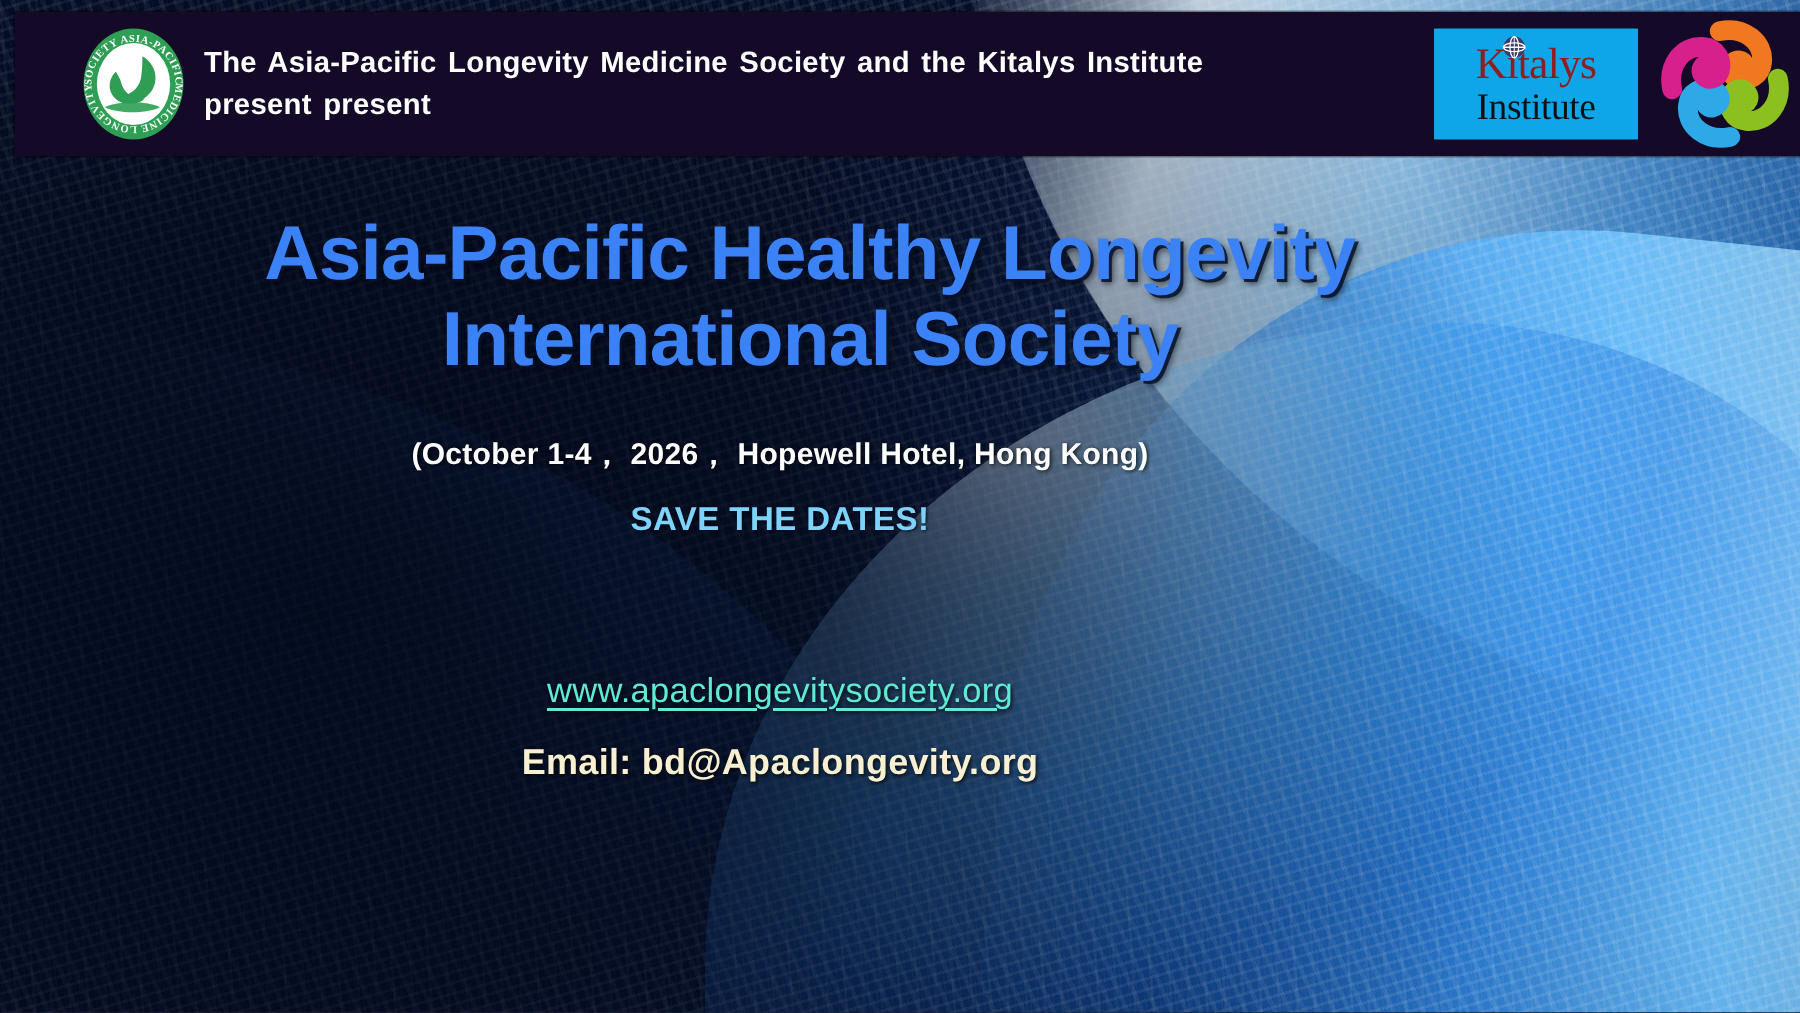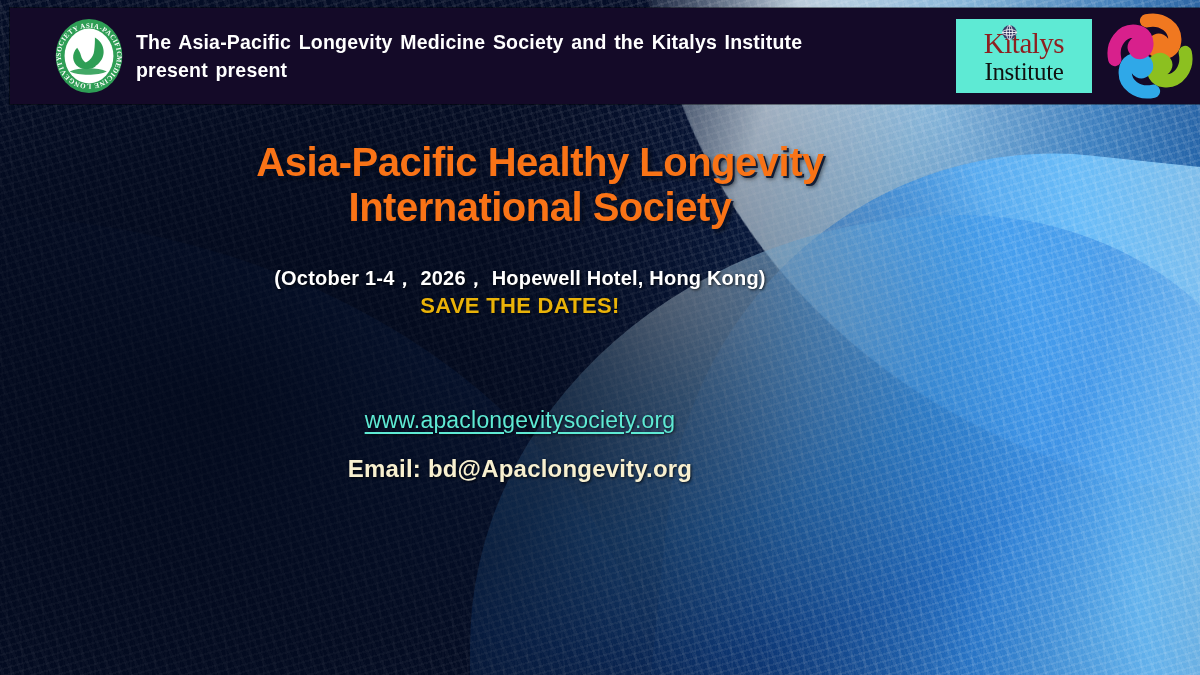--- a/index.html
+++ b/index.html
@@ -165,21 +165,21 @@
     line-height: 1.45;
     text-align: left;
     padding: 0 6px 0 10px;
     letter-spacing: 0.2px;
     word-spacing: 2px;
   }
   .kitalys-box {
     flex: 0 0 auto;
     width: 136px;
     height: 74px;
-    background: #5eead4;
+    background: #0ea5e9;
     margin-right: 14px;
     display: flex;
     flex-direction: column;
     align-items: center;
     justify-content: center;
     line-height: 1;
   }
   .kitalys-top {
     position: relative;
     font-family: "Liberation Serif", serif;
@@ -213,40 +213,40 @@
   
   .content {
     position: absolute;
     left: 0;
     top: 104px;
     width: 1040px;
     text-align: center;
   }
   .main-title {
     margin-top: 36px;
-    color: #f97316;
-    font-size: 40px;
+    color: #3b82f6;
+    font-size: 51px;
     font-weight: bold;
     line-height: 1.12;
     letter-spacing: -0.5px;
     text-shadow: 2px 2px 0 rgba(6,18,44,0.85), 3px 3px 4px rgba(0,0,0,0.55);
     padding-left: 40px;
   }
   .main-title .line2 { display: block; }
   .event-line {
     margin-top: 35px;
     color: #ffffff;
     font-size: 20px;
     font-weight: bold;
     letter-spacing: 0.2px;
     text-shadow: 1px 1px 3px rgba(0,0,0,0.8);
   }
   .save-dates {
-    margin-top: 1px;
-    color: #eab308;
+    margin-top: 17px;
+    color: #7dd3fc;
     font-size: 22px;
     font-weight: bold;
     letter-spacing: 0.3px;
     text-shadow: 1px 1px 2px rgba(0,0,0,0.7);
   }
   .contact {
     margin-top: 88px;
   }
   .site-url {
     display: inline-block;

